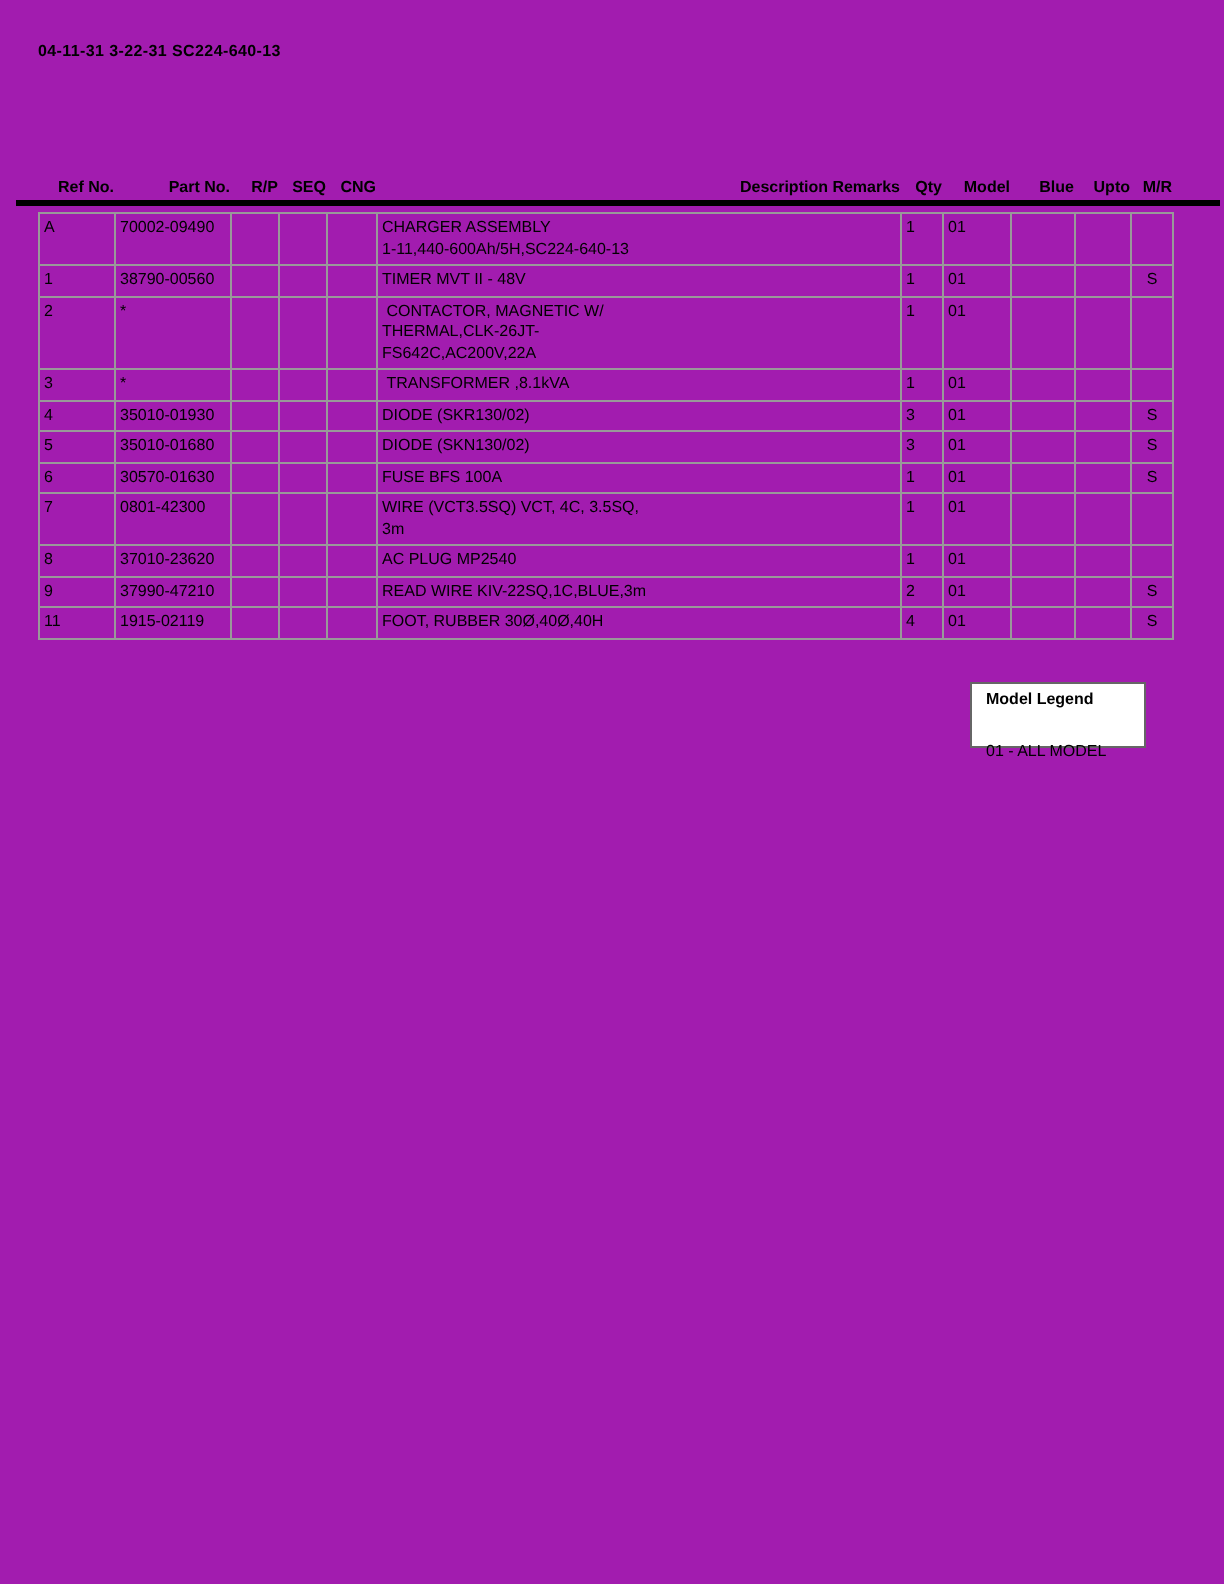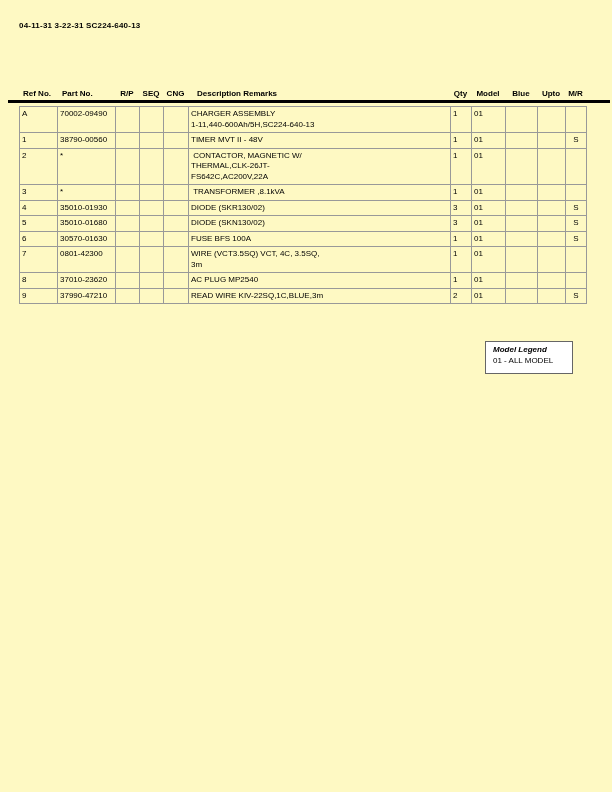--- a/index.html
+++ b/index.html
@@ -1,42 +1,42 @@
 <!DOCTYPE html>
 <html><head>
 <meta charset="utf-8">
 <style>
   html,body{margin:0;padding:0;background:#fff;}
-  .page{position:relative;width:612px;height:792px;background:#fef9c3;overflow:hidden;
+  .page{position:relative;width:612px;height:792px;background:#a21caf;overflow:hidden;
         font-family:"Liberation Sans",sans-serif;color:#000;}
   .doc-code{position:absolute;left:19px;top:21px;font-size:8px;font-weight:bold;letter-spacing:.2px;}
   .breadcrumb{position:absolute;left:19px;top:42px;font-size:8px;font-weight:bold;letter-spacing:.1px;}
   .col-headers{position:absolute;left:19px;top:85px;width:567px;height:13px;
                display:flex;align-items:flex-end;font-size:8px;font-weight:bold;}
-  .col-headers .h{box-sizing:border-box;white-space:nowrap;overflow:visible;}
+  .col-headers .h{box-sizing:border-box;white-space:nowrap;overflow:visible;text-align:right;}
   .rule{position:absolute;left:8px;top:100px;width:602px;height:3px;background:#000;}
   .parts-table{position:absolute;left:19px;top:106px;border-collapse:collapse;table-layout:fixed;
                font-size:8px;line-height:10.5px;}
   .parts-table td{border:1px solid #999;padding:2px 2px 2px 2px;vertical-align:top;
                   overflow:hidden;box-sizing:border-box;}
   
   .w0{width:38px}.w1{width:58px}.w2{width:24px}.w3{width:24px}.w4{width:25px}
   .w5{width:262px}.w6{width:21px}.w7{width:34px}.w8{width:32px}.w9{width:28px}.w10{width:21px}
   
   .c0{padding-left:6px}.c1{padding-left:6px}
   .c2,.c3,.c4{text-align:center}
   .c5{padding-left:9px;white-space:pre-wrap}
   .c6{padding-left:5px}.c7{padding-left:4px}
   .c10{text-align:center}
   .h0{padding-left:4px}.h1{padding-left:5px}
   .h2,.h3,.h4,.h6,.h7,.h8,.h9,.h10{text-align:center}
   .h5{padding-left:9px}
   .legend{position:absolute;left:485px;top:341px;width:88px;height:33px;box-sizing:border-box;
           border:1px solid #666;background:#fff;padding:3px 0 0 7px;font-size:8px;}
-  .legend-title{font-weight:bold;margin-bottom:2px;font-style:italic;}
+  .legend-title{font-weight:bold;margin-bottom:17px;}
   .legend-entry{margin-top:2px;}
 </style>
 </head>
 <body>
 
 <div class="page">
 
   <div class="doc-code">04-11-31 3-22-31 SC224-640-13</div>
 
 
@@ -198,20 +198,33 @@
           <td class="c2"></td>
           <td class="c3"></td>
           <td class="c4"></td>
           <td class="c5">READ WIRE KIV-22SQ,1C,BLUE,3m</td>
           <td class="c6">2</td>
           <td class="c7">01</td>
           <td class="c8"></td>
           <td class="c9"></td>
           <td class="c10">S</td>
         </tr>
+        <tr>
+          <td class="c0">11</td>
+          <td class="c1">1915-02119</td>
+          <td class="c2"></td>
+          <td class="c3"></td>
+          <td class="c4"></td>
+          <td class="c5">FOOT, RUBBER 30Ø,40Ø,40H</td>
+          <td class="c6">4</td>
+          <td class="c7">01</td>
+          <td class="c8"></td>
+          <td class="c9"></td>
+          <td class="c10">S</td>
+        </tr>
       </tbody>
   </table>
 
   <div class="legend">
     <div class="legend-title">Model Legend</div>
     <div id="legend-entries">
         <div class="legend-entry">01 - ALL MODEL</div>
       </div>
   </div>
 

